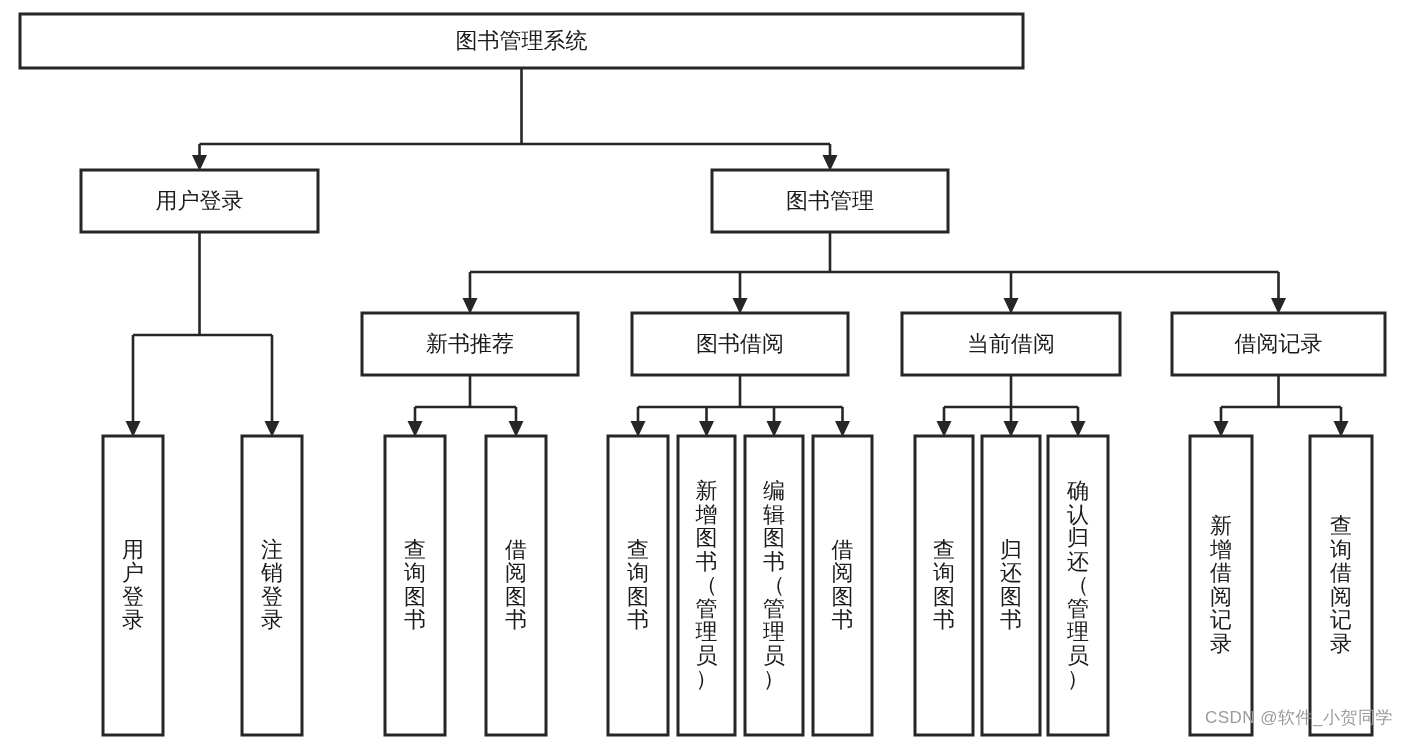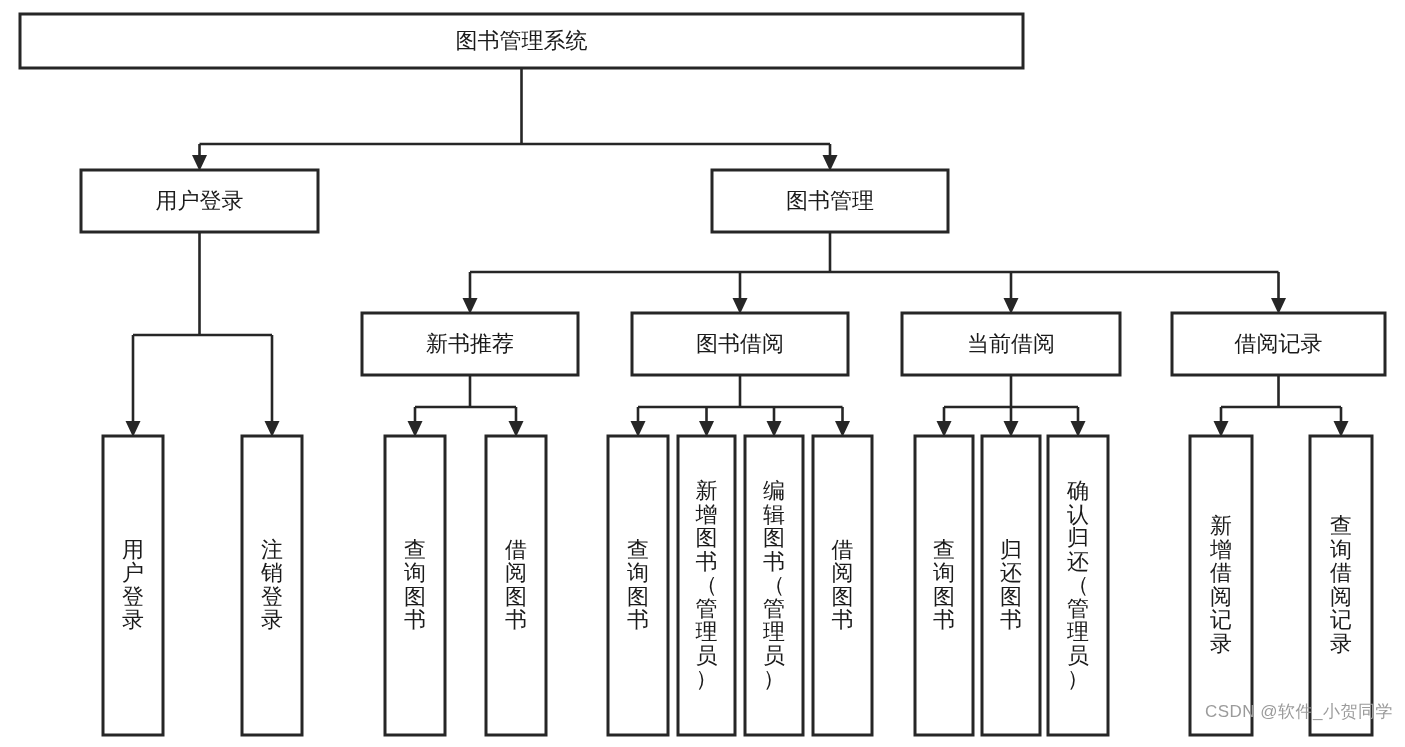--- a/index.html
+++ b/index.html
@@ -50,21 +50,21 @@
     fill: none;
     stroke-linecap: butt;
   }
   .arrow-head {
     fill: #262626;
     stroke: none;
   }
   .watermark {
     position: absolute;
     right: 12px;
-    bottom: 24px;
+    bottom: 18px;
     font-family: "Liberation Sans", "DejaVu Sans", sans-serif;
     font-size: 17px;
     color: #9b9b9b;
     letter-spacing: 0.5px;
     white-space: nowrap;
   }
 </style>
 </head>
 <body>
 

